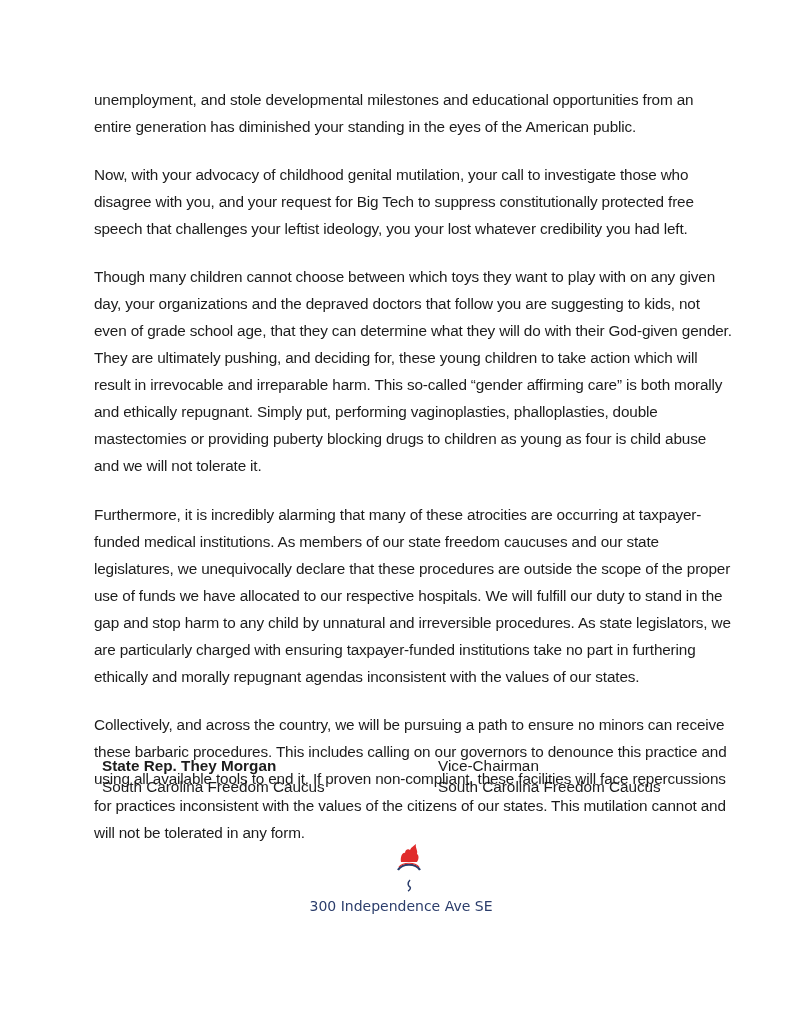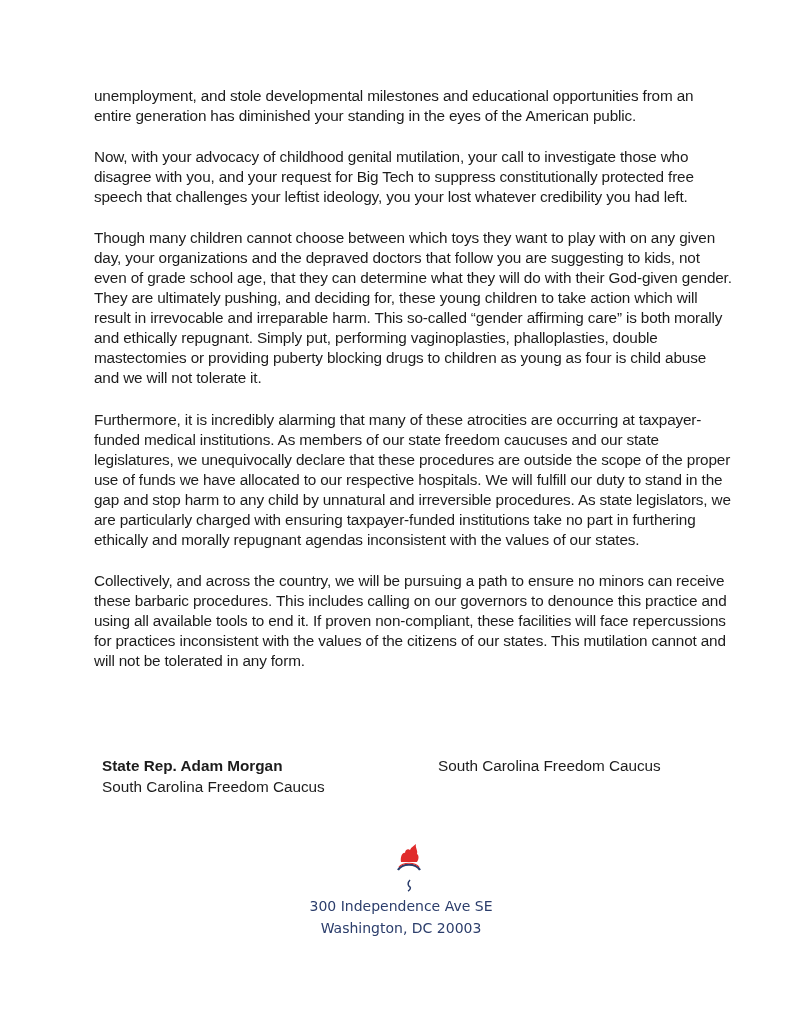--- a/index.html
+++ b/index.html
@@ -3,21 +3,21 @@
 <meta charset="utf-8">
 <style>
   html, body { margin: 0; padding: 0; background: #ffffff; }
   body { width: 802px; height: 1024px; position: relative; overflow: hidden; }
   .page {
     position: absolute; left: 0; top: 0; width: 802px; height: 1024px; background: #ffffff;
   }
   .body-text {
     position: absolute; left: 94px; top: 86px; width: 640px;
     font-family: "Liberation Sans", sans-serif;
-    font-size: 15.3px; line-height: 20px; color: #1c1c1c;
+    font-size: 15.3px; line-height: 27px; color: #1c1c1c;
     letter-spacing: -0.15px;
   }
   .body-text p { margin: 0 0 21.2px 0; }
   .sig-block {
     position: absolute; top: 755px;
     font-family: "Liberation Sans", sans-serif;
     font-size: 15.3px; line-height: 21.2px; color: #1c1c1c;
   }
   .sig-left { left: 102px; }
   .sig-right { left: 438px; }
@@ -39,35 +39,35 @@
 
   <div class="body-text">
     <p>unemployment, and stole developmental milestones and educational opportunities from an entire generation has diminished your standing in the eyes of the American public.</p>
     <p>Now, with your advocacy of childhood genital mutilation, your call to investigate those who disagree with you, and your request for Big Tech to suppress constitutionally protected free speech that challenges your leftist ideology, you your lost whatever credibility you had left.</p>
     <p>Though many children cannot choose between which toys they want to play with on any given day, your organizations and the depraved doctors that follow you are suggesting to kids, not even of grade school age, that they can determine what they will do with their God-given gender. They are ultimately pushing, and deciding for, these young children to take action which will result in irrevocable and irreparable harm. This so-called “gender affirming care” is both morally and ethically repugnant. Simply put, performing vaginoplasties, phalloplasties, double mastectomies or providing puberty blocking drugs to children as young as four is child abuse and we will not tolerate it.</p>
     <p>Furthermore, it is incredibly alarming that many of these atrocities are occurring at taxpayer-funded medical institutions. As members of our state freedom caucuses and our state legislatures, we unequivocally declare that these procedures are outside the scope of the proper use of funds we have allocated to our respective hospitals. We will fulfill our duty to stand in the gap and stop harm to any child by unnatural and irreversible procedures. As state legislators, we are particularly charged with ensuring taxpayer-funded institutions take no part in furthering ethically and morally repugnant agendas inconsistent with the values of our states.</p>
     <p>Collectively, and across the country, we will be pursuing a path to ensure no minors can receive these barbaric procedures. This includes calling on our governors to denounce this practice and using all available tools to end it. If proven non-compliant, these facilities will face repercussions for practices inconsistent with the values of the citizens of our states. This mutilation cannot and will not be tolerated in any form.</p>
   </div>
 
   <div class="sig-block sig-left">
-    <div class="sig-name">State Rep. Adam Morgan</div>
+    <div class="sig-name">State Rep. They Morgan</div>
     <div>South Carolina Freedom Caucus</div>
   </div>
 
   <div class="sig-block sig-right">
+    <div>Vice-Chairman</div>
     <div>South Carolina Freedom Caucus</div>
   </div>
 
   <div class="logo">
     <svg width="40" height="56" viewBox="0 0 40 56">
       <path d="M12 22 C11 16, 14 12, 16 13 C16 10, 19 8, 21 10 C22 7, 25 6, 27 4 C26 8, 29 10, 28 14 C30 15, 30 19, 28 22 Z" fill="#e02b2b"></path>
       <path d="M9 30 C13 23, 27 23, 31 30" stroke="#2b3d6b" stroke-width="2.2" fill="none"></path>
       <path d="M10 27 C14 22, 26 22, 30 27" stroke="#e02b2b" stroke-width="1.2" fill="none"></path>
       <path d="M21 40 C18 43, 19 46, 21 47 C22 48, 21 50, 19 51" stroke="#2b3d6b" stroke-width="1.5" fill="none"></path>
     </svg>
   </div>
 
   <div class="address">
     <div>300 Independence Ave SE</div>
-    <div>Washington, DC 20003</div>
   </div>
 
 </div>
 
 </body></html>

